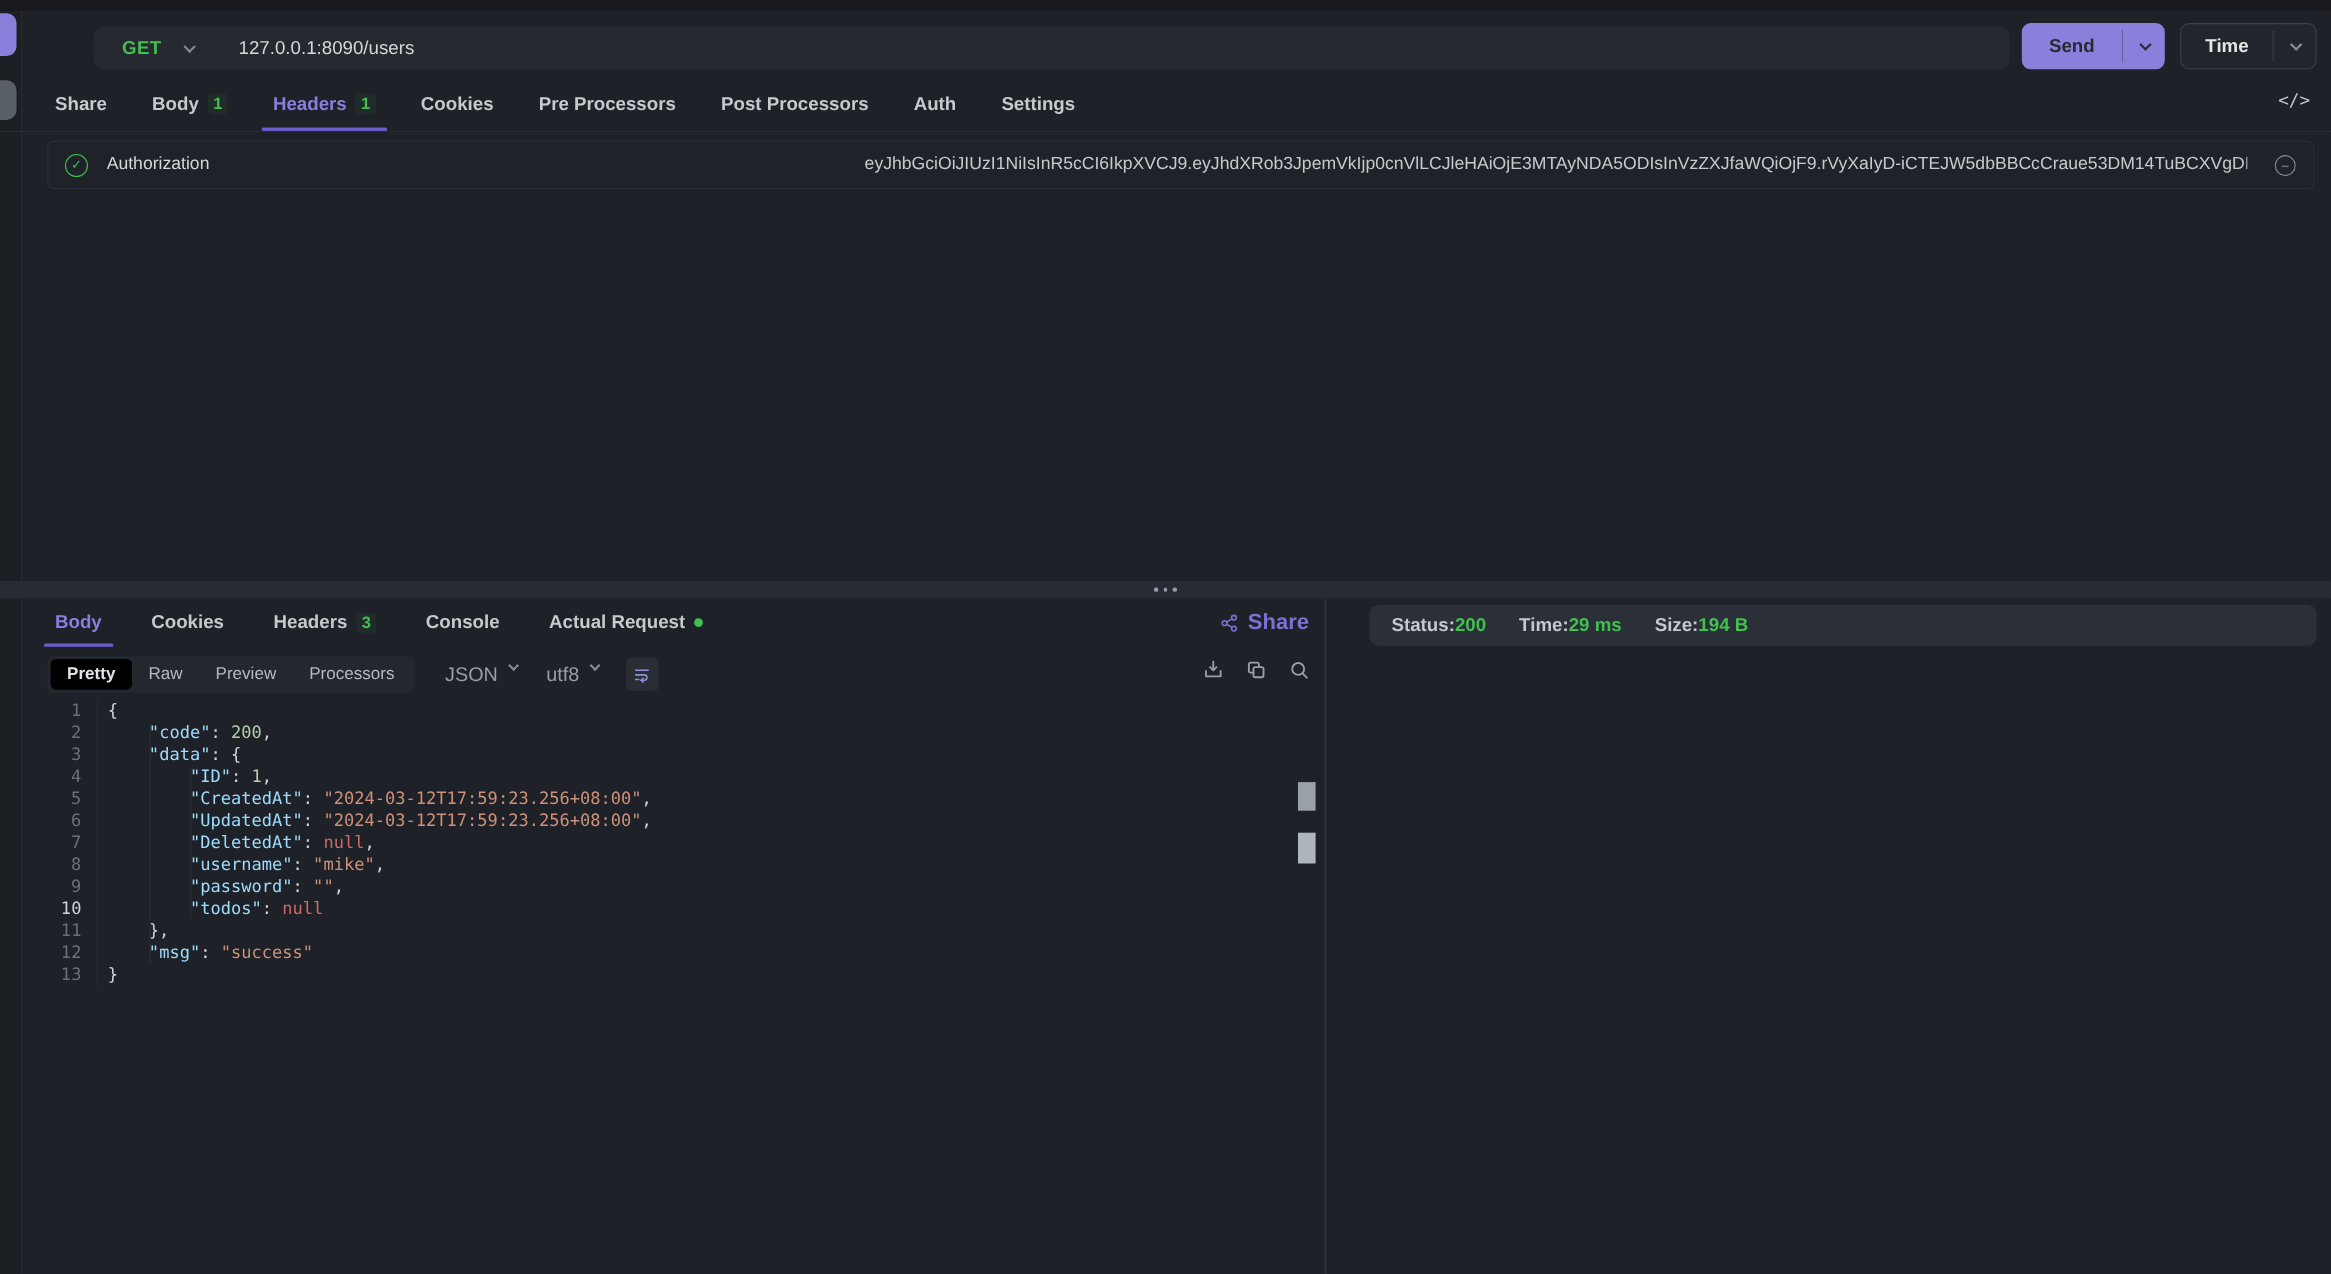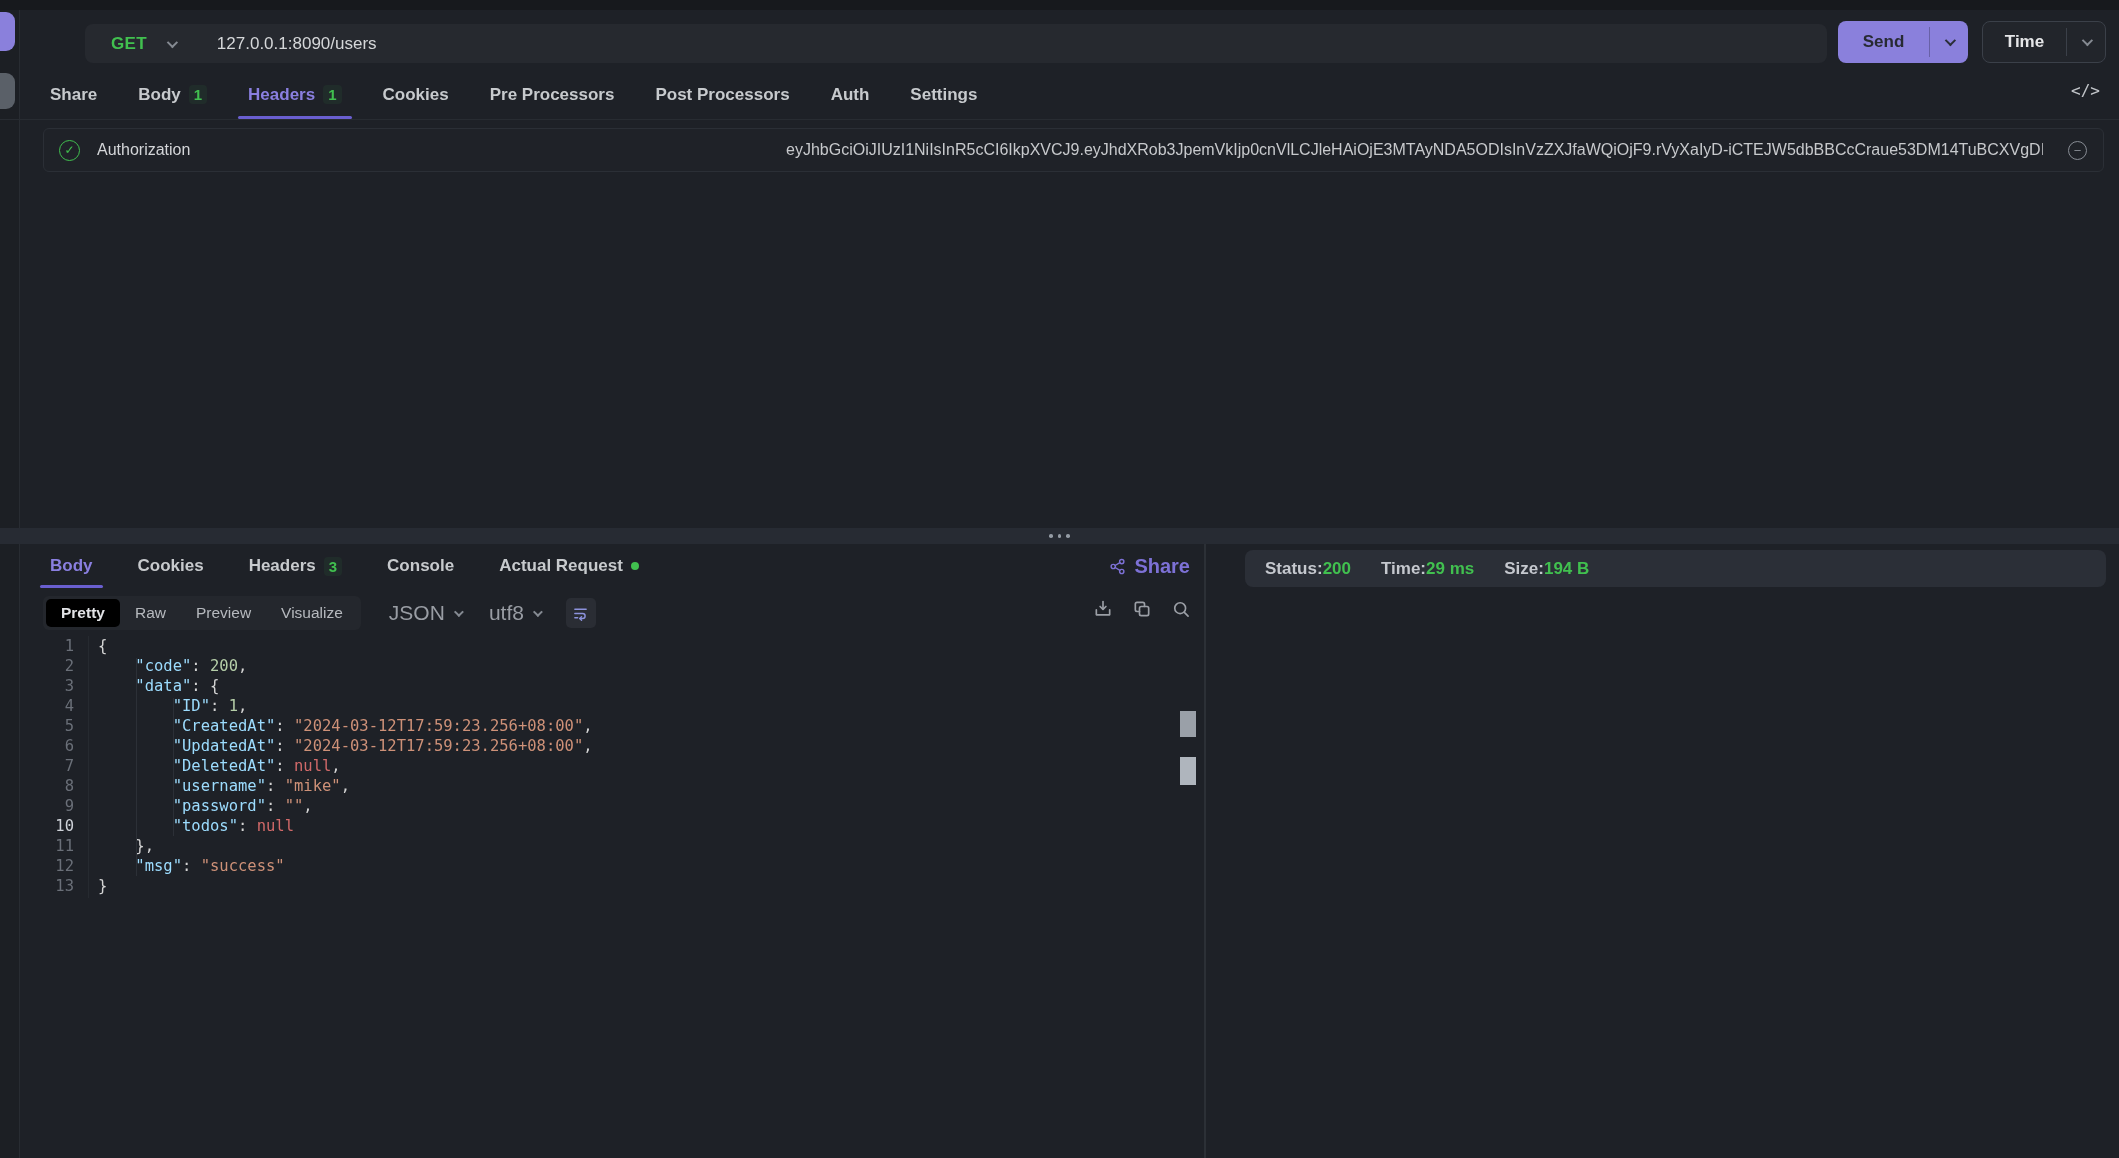--- a/index.html
+++ b/index.html
@@ -79,21 +79,21 @@
   .resp .tab { height:44px; }
   .dot { margin-left:8px; width:8px; height:8px; border-radius:50%; background:#41c04f; }
   .share { right:14px; top:11px; display:flex; align-items:center; gap:8px; color:#7d71d6; font-weight:600;
            font-size:20px; cursor:pointer; }
 
   
   .rtoolbar { left:43px; top:52px; height:34px; display:flex; align-items:center; }
   .seg { background:#24272d; border-radius:6px; padding:3px; display:flex; }
   .seg .vbtn { padding:5px 15px; font-size:15.5px; color:#b6b9be; border-radius:5px; cursor:pointer; }
   .seg .vbtn.active { background:#000000; color:#e2e3e6; font-weight:600; }
-  .ddl { margin-left:28px; display:flex; align-items:center; gap:9px; color:#999da4; font-size:21px; cursor:pointer; }
+  .ddl { margin-left:28px; display:flex; gap:9px; color:#999da4; font-size:18px; cursor:pointer; }
   .ddl .chev { width:7px; height:7px; border-color:#858a92; }
   .wrap-btn { margin-left:26px; width:30px; height:30px; background:#2a2d34; border-radius:5px;
               display:flex; align-items:center; justify-content:center; cursor:pointer; }
   .right-icons { position:absolute; right:12px; top:54px; display:flex; align-items:center; gap:17px; color:#9b9fa6; }
   .right-icons .ic { width:22px; height:22px; cursor:pointer; display:flex; align-items:center; justify-content:center; }
 
   
   .editor { left:0; top:92px; width:1180px; height:520px; font-family:"DejaVu Sans Mono", monospace;
             font-size:15.5px; cursor:text; }
   .code-line { height:20px; line-height:20px; white-space:pre; display:flex; }
@@ -224,21 +224,21 @@
           <line x1="8.6" y1="13.4" x2="15.4" y2="17.4"></line>
         </svg>
       <span>Share</span>
     </div>
 
     <div class="abs rtoolbar">
       <div class="seg">
         <span class="vbtn active">Pretty</span>
         <span class="vbtn">Raw</span>
         <span class="vbtn">Preview</span>
-        <span class="vbtn">Visualize</span>
+        <span class="vbtn">Processors</span>
       </div>
       <span class="ddl">
           <span>JSON</span>
           <span class="chev"></span>
         </span>
       <span class="ddl">
           <span>utf8</span>
           <span class="chev"></span>
         </span>
       <span class="wrap-btn">

